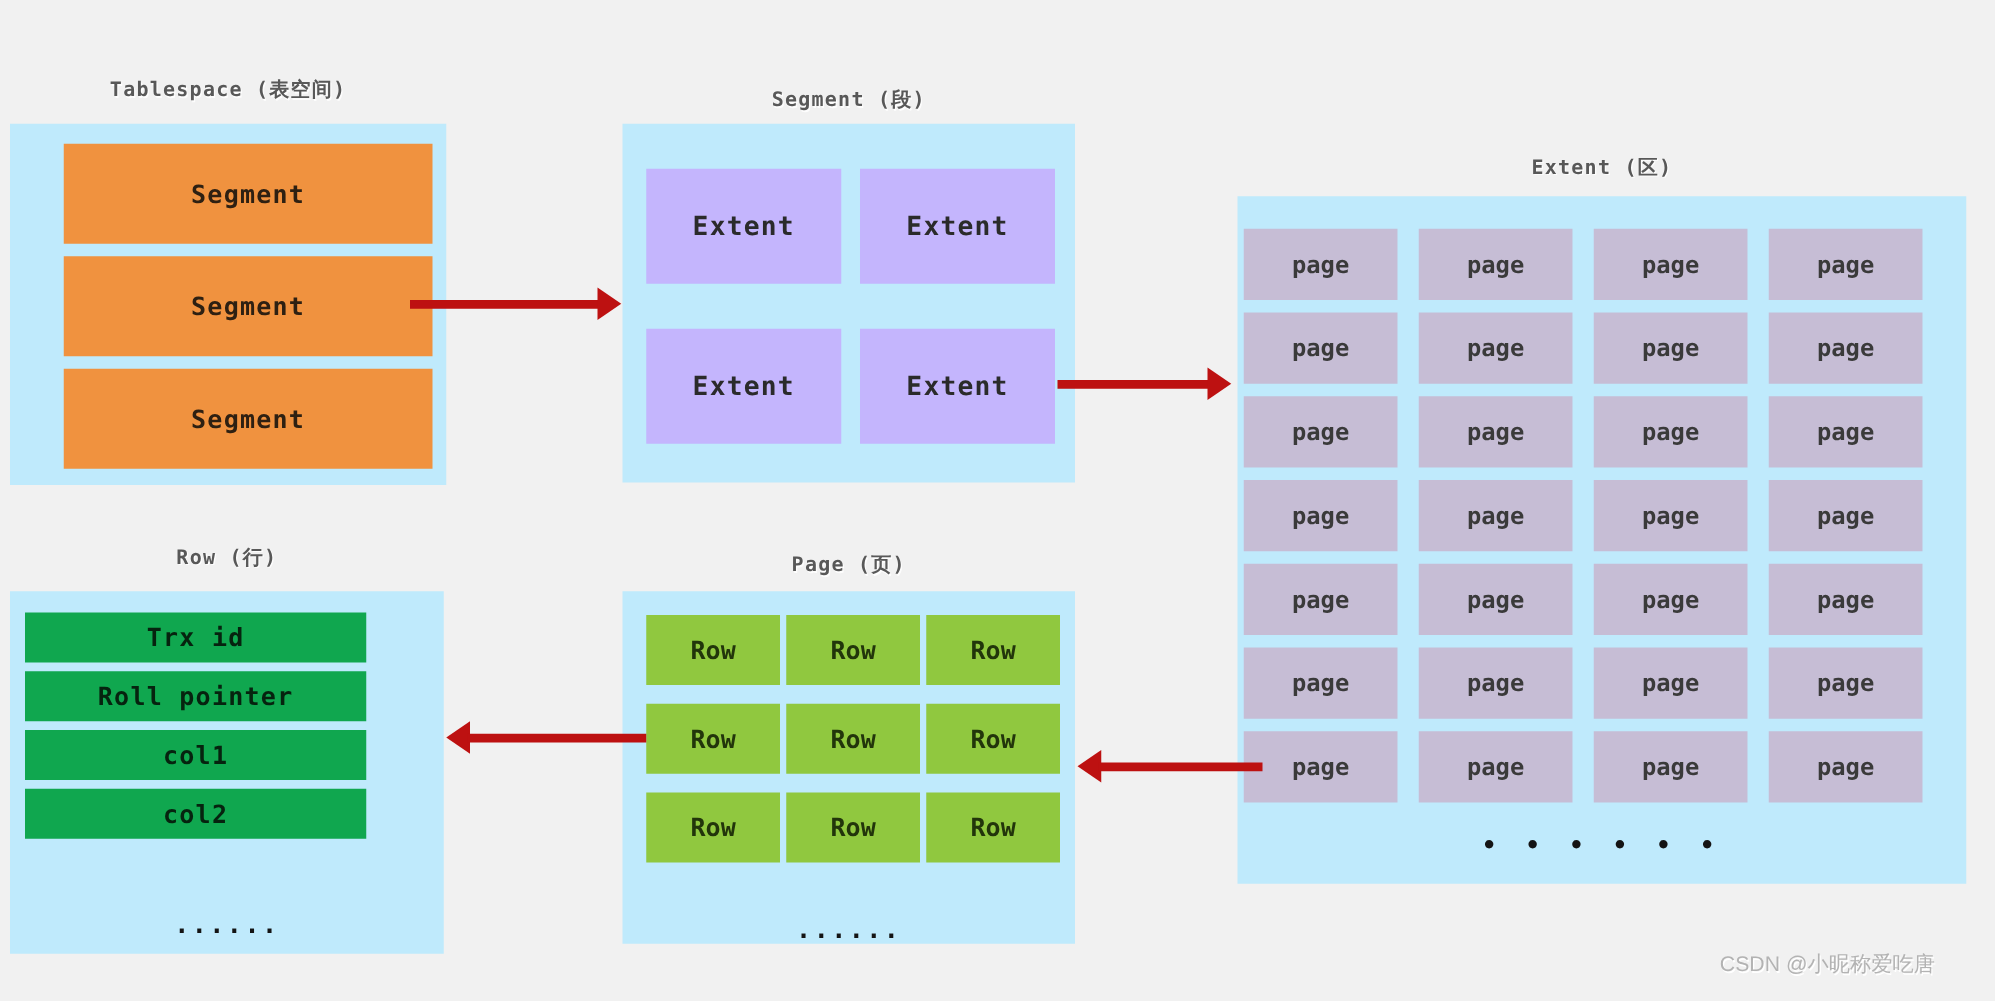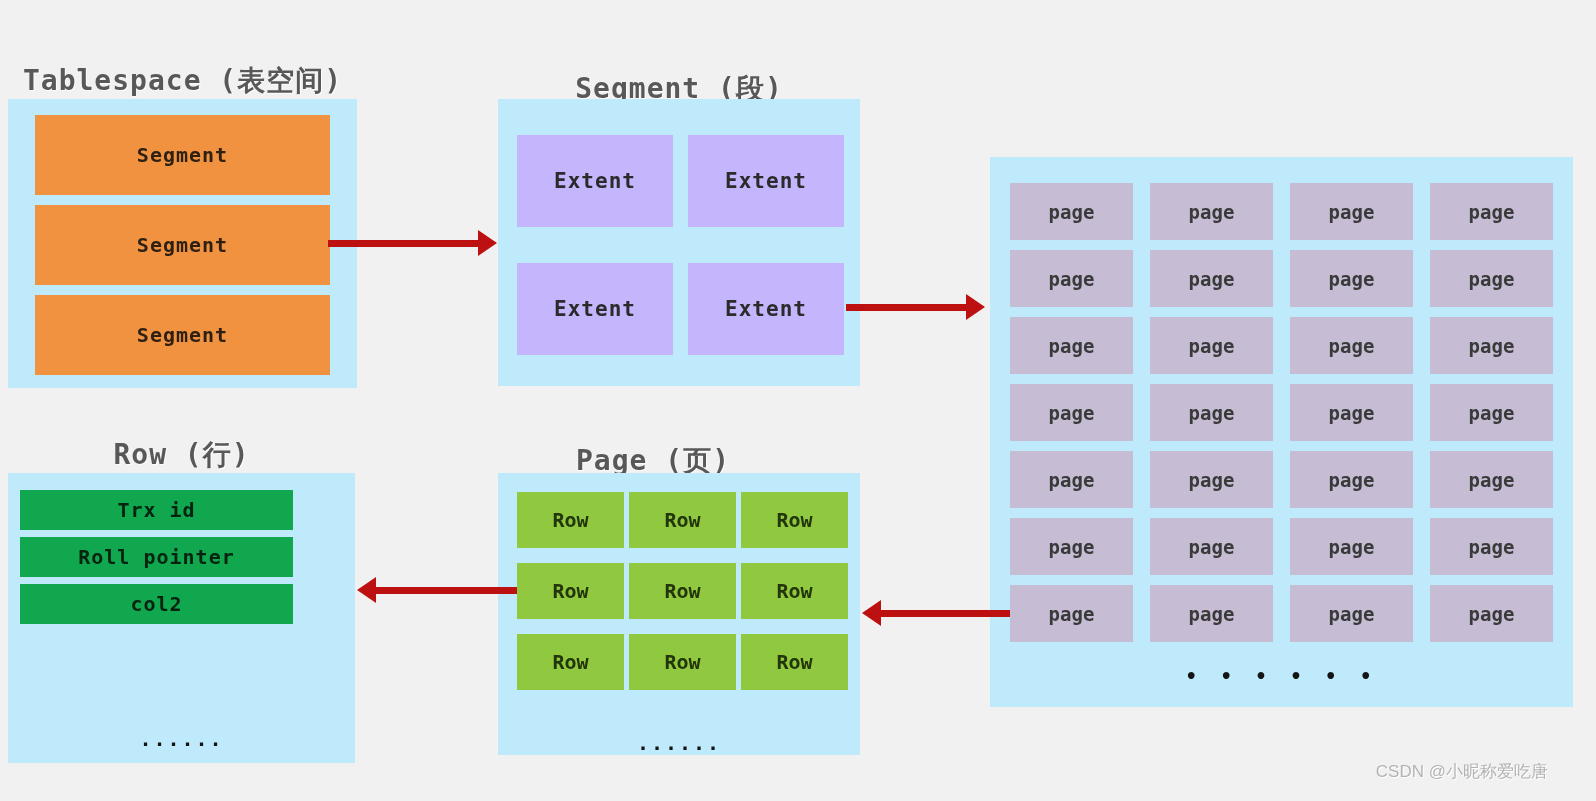--- a/index.html
+++ b/index.html
@@ -3,41 +3,41 @@
 <meta charset="utf-8">
 <style>
   html,body{margin:0;padding:0;background:#e9e9e9;}
   .stage{
     position:relative;width:1596px;height:801px;overflow:hidden;
     background:#f1f1f1;
     font-family:"DejaVu Sans Mono","Liberation Mono",monospace;
   }
   .glabel{
     position:absolute;text-align:center;
-    font-size:28px;font-weight:bold;color:#585858;
+    font-size:16px;font-weight:bold;color:#585858;
     text-shadow:1px 1px 0 rgba(255,255,255,.85);
     letter-spacing:1px;white-space:nowrap;
   }
   .panel{position:absolute;background:#bfeafc;}
   
-  .seg-col{display:flex;flex-direction:column;gap:10px;padding:16px 27px;}
+  .seg-col{display:flex;flex-direction:column;gap:10px;padding:16px 27px;margin-left:16px;}
   .seg-box{
     width:295px;height:80px;background:#f0923f;
     display:flex;align-items:center;justify-content:center;
     font-size:20px;font-weight:bold;color:#2e2012;letter-spacing:1px;
   }
   
   .ext-grid{display:grid;grid-template-columns:156px 156px;gap:36px 15px;padding:36px 0 0 19px;}
   .ext-box{
     height:92px;background:#c4b5fd;
     display:flex;align-items:center;justify-content:center;
     font-size:21px;font-weight:bold;color:#2b2b2b;letter-spacing:1px;
   }
   
-  .page-grid{display:grid;grid-template-columns:repeat(4,123px);grid-auto-rows:57px;gap:10px 17px;padding:26px 0 0 20px;}
+  .page-grid{display:grid;grid-template-columns:repeat(4,123px);grid-auto-rows:57px;gap:10px 17px;padding:26px 0 0 5px;}
   .page-box{
     background:#c6bdd5;
     display:flex;align-items:center;justify-content:center;
     font-size:19px;font-weight:bold;color:#3a3a3a;
   }
   
   .row-grid{display:grid;grid-template-columns:repeat(3,107px);grid-auto-rows:56px;gap:15px 5px;padding:19px 0 0 19px;text-align:right;}
   .row-box{
     background:#90c83f;
     display:flex;align-items:center;justify-content:center;
@@ -91,20 +91,21 @@
   <div class="glabel" style="left:498px;top:70px;width:362px">Segment (段)</div>
   <div class="panel" style="left:498px;top:99px;width:362px;height:287px">
     <div class="ext-grid">
         <div class="ext-box">Extent</div>
         <div class="ext-box">Extent</div>
         <div class="ext-box">Extent</div>
         <div class="ext-box">Extent</div>
       </div>
   </div>
 
+  <div class="glabel" style="left:990px;top:124px;width:583px">Extent (区)</div>
   <div class="panel" style="left:990px;top:157px;width:583px;height:550px">
     <div class="page-grid">
         <div class="page-box">page</div>
         <div class="page-box">page</div>
         <div class="page-box">page</div>
         <div class="page-box">page</div>
         <div class="page-box">page</div>
         <div class="page-box">page</div>
         <div class="page-box">page</div>
         <div class="page-box">page</div>
@@ -125,41 +126,42 @@
         <div class="page-box">page</div>
         <div class="page-box">page</div>
         <div class="page-box">page</div>
         <div class="page-box">page</div>
         <div class="page-box">page</div>
         <div class="page-box">page</div>
       </div>
     <div class="dots spread" style="top:508px">• • • • • •</div>
   </div>
 
-  <div class="glabel" style="left:472px;top:442px;width:362px">Page (页)</div>
+  <div class="glabel" style="left:498px;top:442px;width:362px">Page (页)</div>
   <div class="panel" style="left:498px;top:473px;width:362px;height:282px">
     <div class="row-grid">
         <div class="row-box">Row</div>
         <div class="row-box">Row</div>
         <div class="row-box">Row</div>
         <div class="row-box">Row</div>
         <div class="row-box">Row</div>
         <div class="row-box">Row</div>
         <div class="row-box">Row</div>
         <div class="row-box">Row</div>
         <div class="row-box">Row</div>
       </div>
     <div class="dots tight" style="top:258px">......</div>
   </div>
 
   <div class="glabel" style="left:8px;top:436px;width:347px">Row (行)</div>
   <div class="panel" style="left:8px;top:473px;width:347px;height:290px">
     <div class="field-col">
         <div class="field-box">Trx id</div>
         <div class="field-box">Roll pointer</div>
+        <div class="field-box">col1</div>
         <div class="field-box">col2</div>
       </div>
     <div class="dots tight" style="top:254px">......</div>
   </div>
 
   <div class="arrow" style="left:328px;top:230px;width:169px;height:26px">
     <div class="shaft" style="left:0;width:152px"></div>
     <div class="head-r" style="left:150px"></div>
   </div>
 

